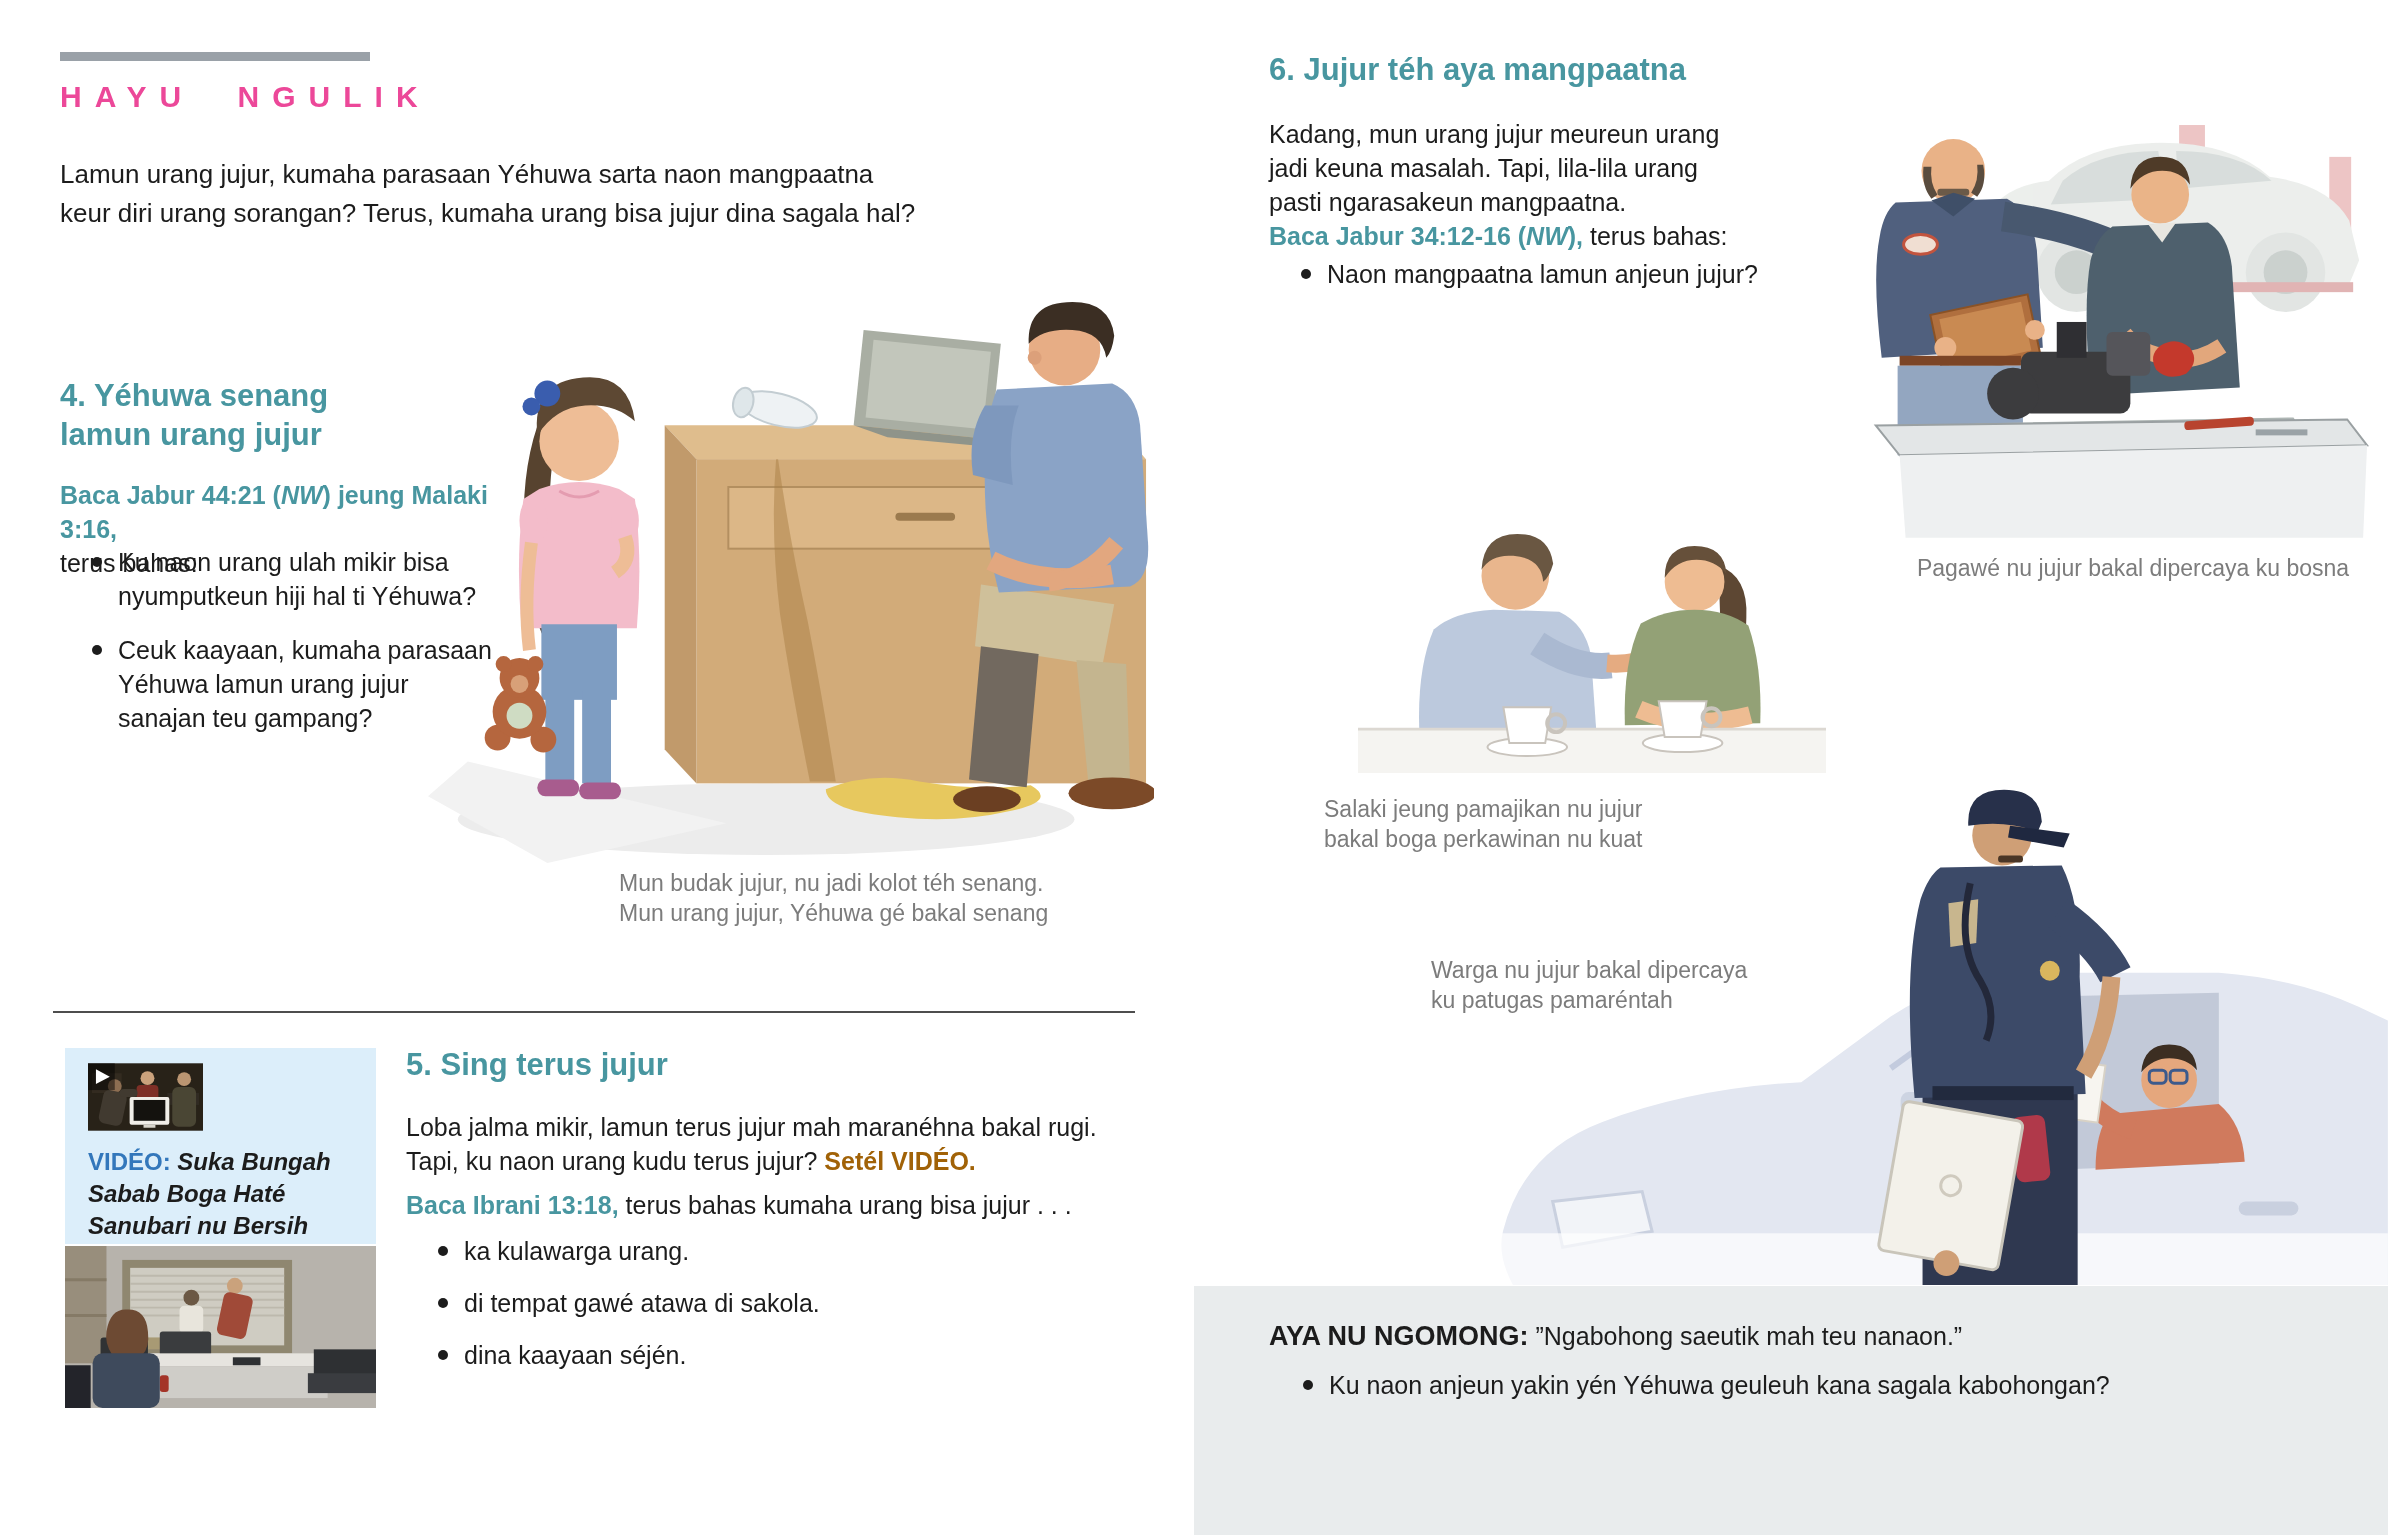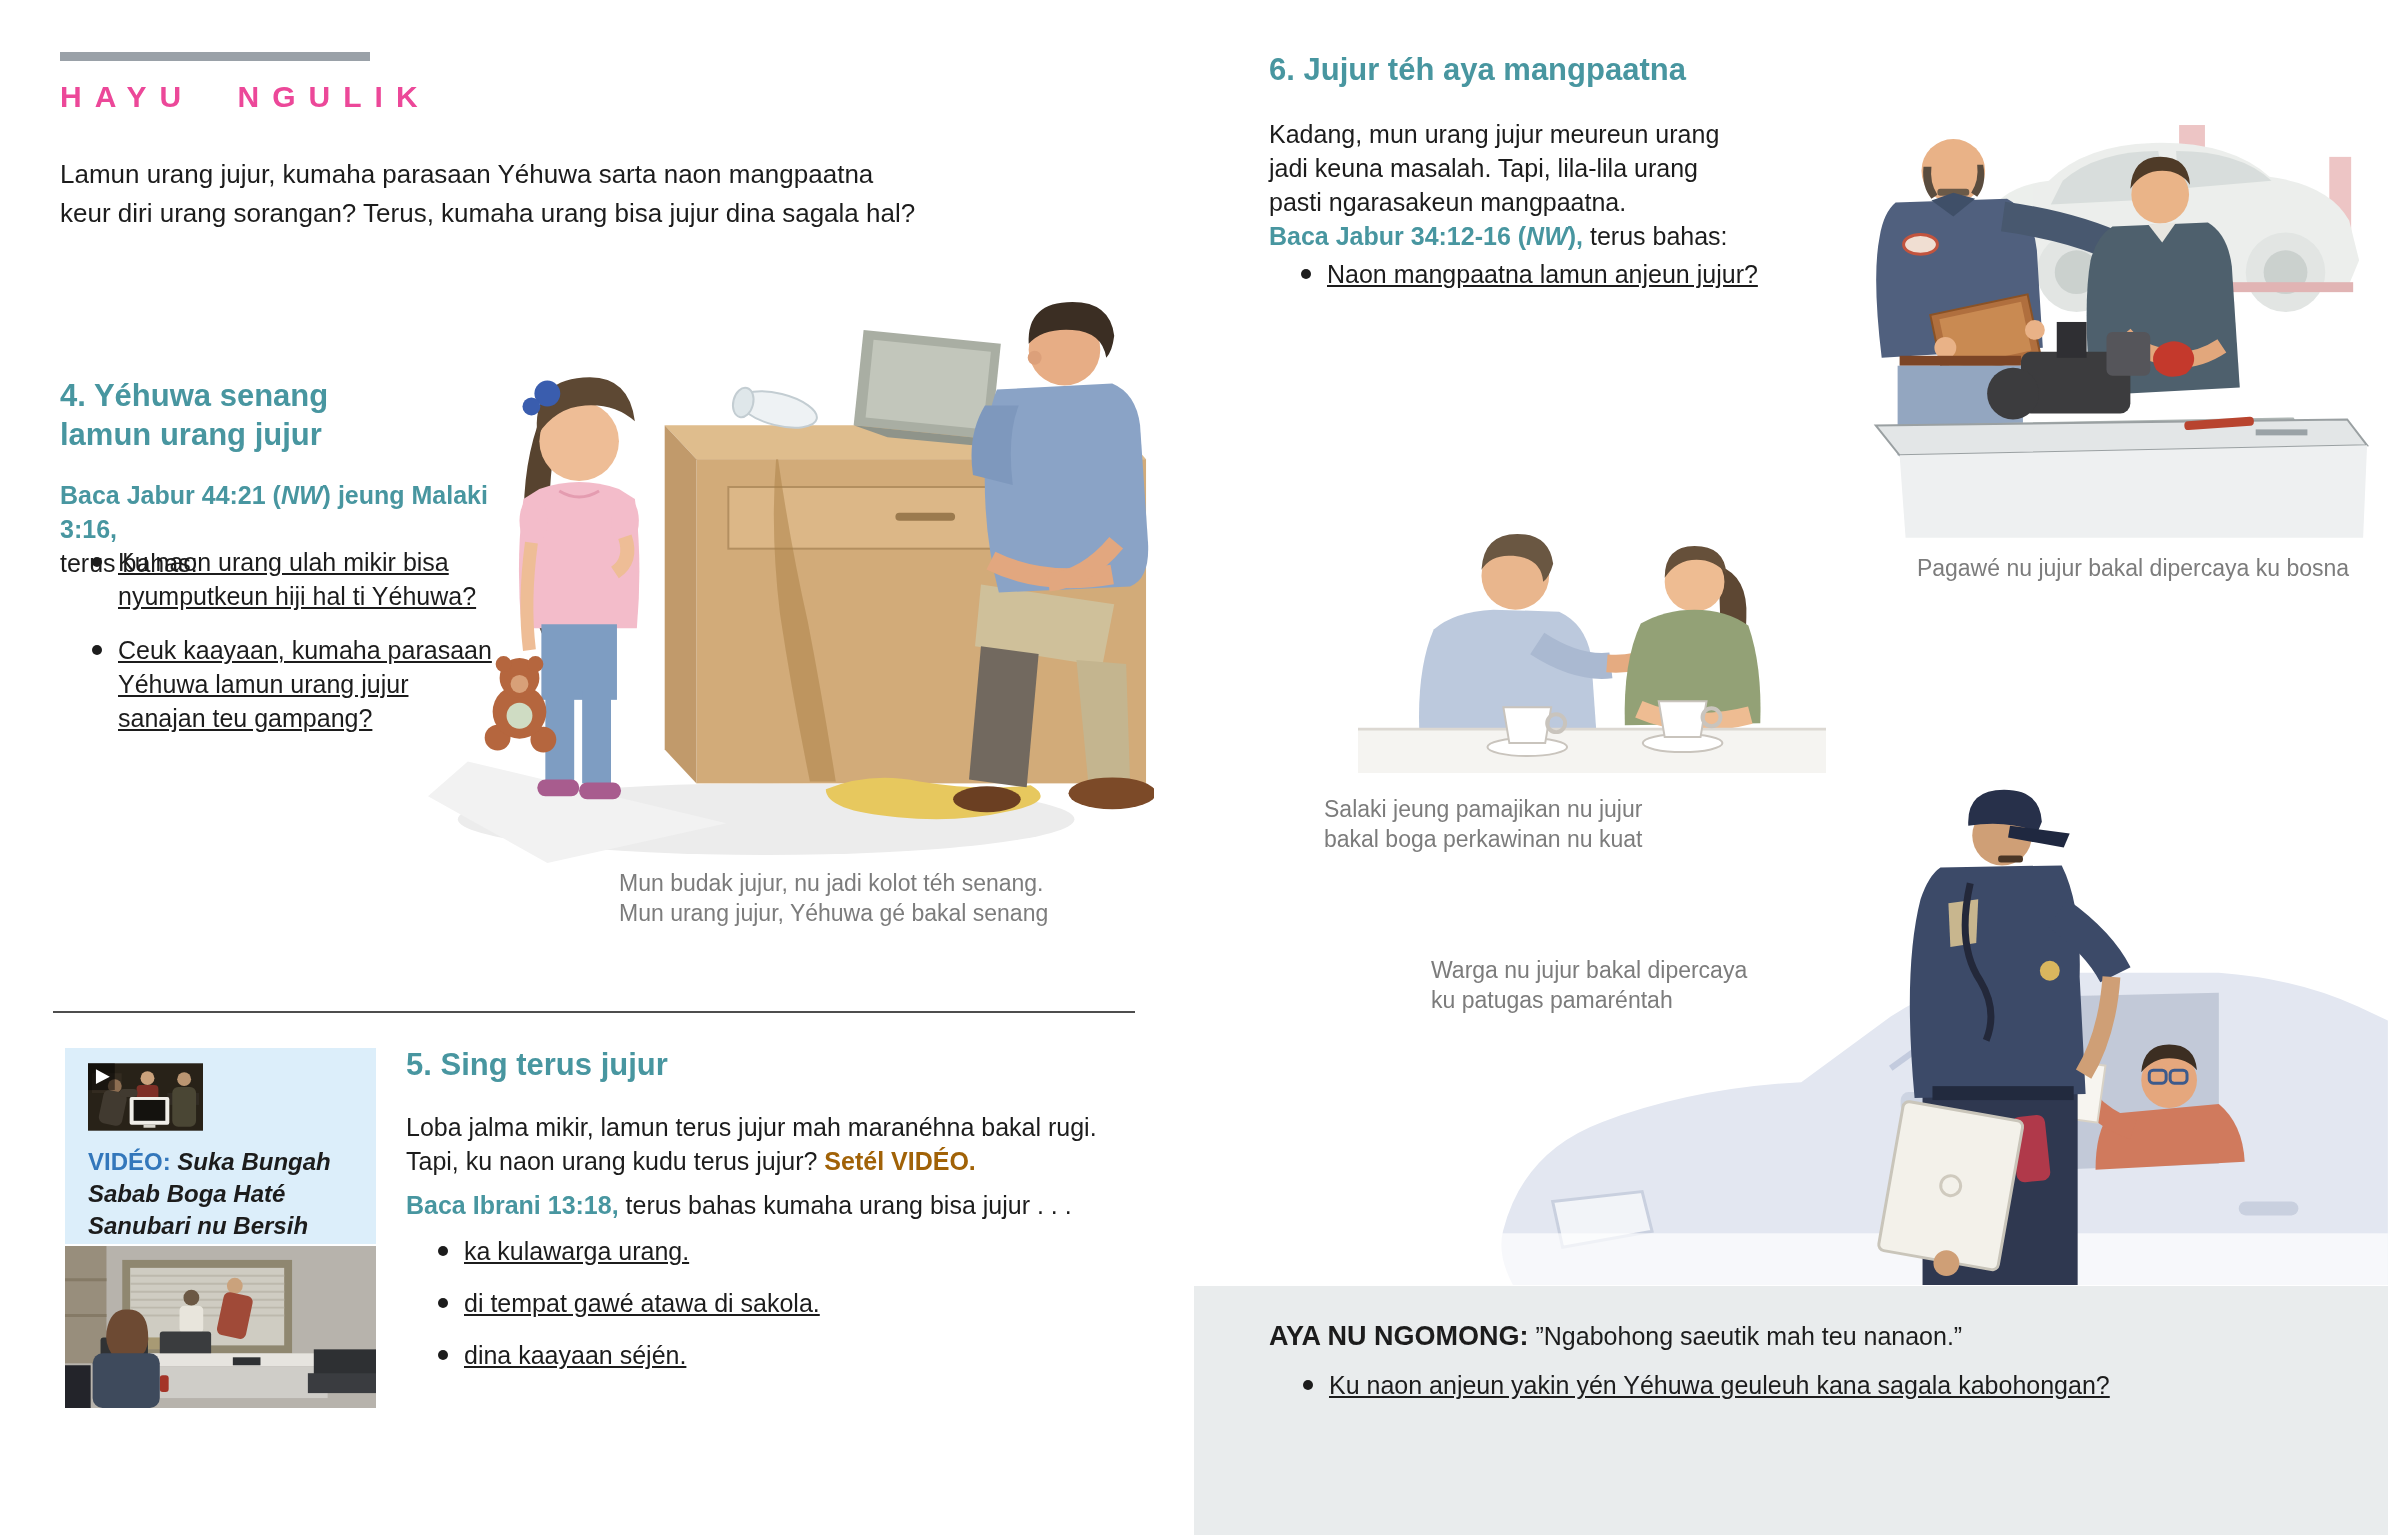--- a/index.html
+++ b/index.html
@@ -9,21 +9,21 @@
   .pre{white-space:pre-line;}
   .kicker-bar{background:#9aa1a8;height:9px;}
   .kicker{font-size:30px;font-weight:bold;color:#ec4899;letter-spacing:13px;word-spacing:22px;}
   .intro{font-size:26px;line-height:39px;}
   .h-teal{font-size:31px;font-weight:bold;color:#4896a0;line-height:39px;}
   .body-txt{font-size:25px;line-height:34px;}
   .scripture{color:#4896a0;font-weight:bold;}
   .scripture .em{font-style:italic;}
   .blue-link{color:#a16207;font-weight:bold;}
   .bullets{display:flex;flex-direction:column;gap:20px;}
-  .bullet-row{display:flex;align-items:flex-start;text-decoration:underline;}
+  .bullet-row{display:flex;align-items:flex-start;}
   .dot{flex:0 0 auto;width:10px;height:10px;border-radius:50%;background:#1c1c1c;margin:12px 16px 0 0;}
   .caption{font-size:23px;line-height:30px;color:#7c7c7c;}
   .divider{background:#4d4d4d;height:2px;}
   .video-box{background:#dceefa;}
   .video-label{font-size:24px;line-height:32px;font-weight:bold;}
   .video-label .lbl{color:#3377bb;}
   .video-label .ttl{font-style:italic;}
   .gray-box{background:#e9eced;}
   .says-label{font-size:27px;font-weight:bold;}
   .says-quote{font-size:25px;}

